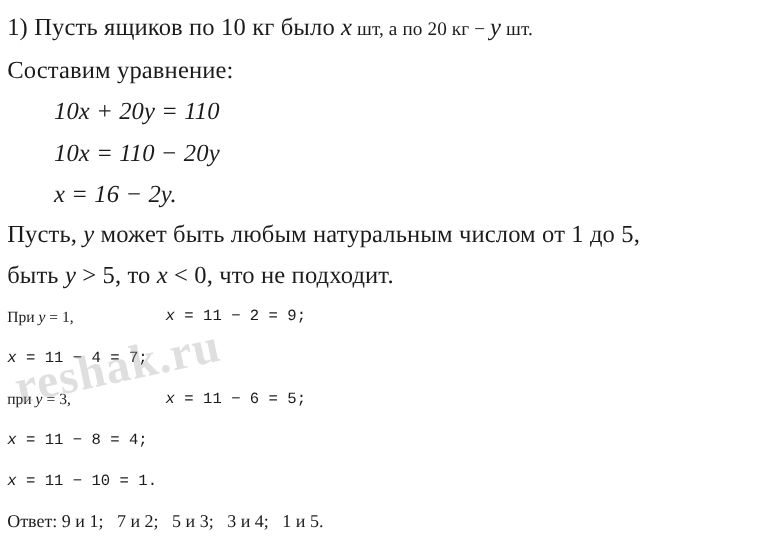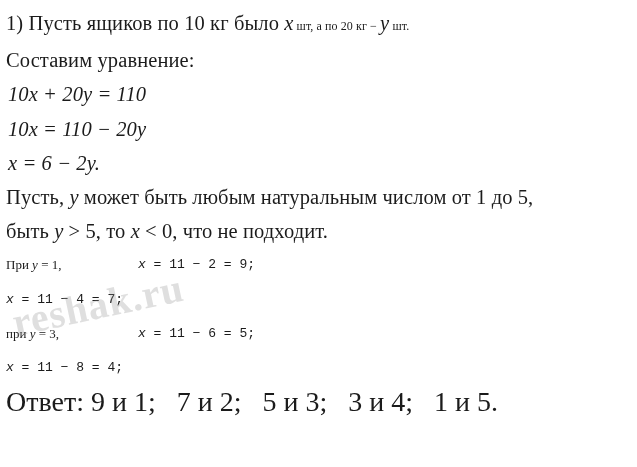--- a/index.html
+++ b/index.html
@@ -25,43 +25,44 @@
   .line {
     font-size: 20.5px;
     line-height: 34.2px;
     white-space: pre;
     letter-spacing: 0.1px;
   }
   .mathvar {
     font-style: italic;
   }
   .sm {
-    font-size: 12px;
+    font-size: 16px;
     margin-top: 36px;
   }
   .indent-eq {
     padding-left: 2px;
+    margin-left: 37px;
   }
   
   .row-two {
     display: flex;
     font-size: 13px;
     line-height: 34.2px;
     white-space: pre;
   }
   .row-two .col-a {
     width: 132px;
     flex: 0 0 132px;
   }
   .row-two .col-b {
     flex: 1 1 auto;
     font-family: Liberation Mono, monospace;
   }
   .answer {
-    font-size: 28px;
+    font-size: 15px;
     line-height: 34.2px;
     white-space: pre;
   }
   
   .watermark {
     position: absolute;
     left: 8px;
     top: 300px;
     font-family: "Liberation Serif", serif;
     font-size: 40px;
@@ -80,21 +81,21 @@
 <div class="page">
 
   <div class="watermark">reshak.ru</div>
 
   <div class="line"><span>1)</span><span> Пусть ящиков по 10 кг было </span><span class="mathvar">x</span><span class="sm"> шт, а по 20 кг − </span><span class="mathvar">y</span><span class="sm"> шт.</span></div>
 
   <div class="line">Составим уравнение:</div>
 
   <div class="line indent-eq mathvar">10x + 20y = 110</div>
   <div class="line indent-eq mathvar">10x = 110 − 20y</div>
-  <div class="line indent-eq mathvar">x = 6 − 2y.</div>
+  <div class="line indent-eq mathvar">x = 16 − 2y.</div>
 
   <div class="line"><span>Пусть, </span><span class="mathvar">y</span><span> может быть любым натуральным числом от 1 до 5,</span></div>
 
   <div class="line"><span>быть </span><span class="mathvar">y</span><span> &gt; 5, то </span><span class="mathvar">x</span><span> &lt; 0, что не подходит.</span></div>
 
   <div class="row-two">
     <div class="col-a"><span>При </span><span class="mathvar">y</span><span> = 1,</span></div>
     <div class="col-b"><span class="mathvar">x</span><span> = 11 − 2 = 9;</span></div>
   </div>
 
@@ -105,17 +106,18 @@
   <div class="row-two">
     <div class="col-a"><span>при </span><span class="mathvar">y</span><span> = 3,</span></div>
     <div class="col-b"><span class="mathvar">x</span><span> = 11 − 6 = 5;</span></div>
   </div>
 
   <div class="row-two">
     <div class="col-b"><span class="mathvar">x</span><span> = 11 − 8 = 4;</span></div>
   </div>
 
   <div class="row-two">
+    <div class="col-b"><span class="mathvar">x</span><span> = 11 − 10 = 1.</span></div>
   </div>
 
   <div class="answer"><span>Ответ: </span><span>9 и 1;   7 и 2;   5 и 3;   3 и 4;   1 и 5.</span></div>
 
 </div>
 
 </body></html>

